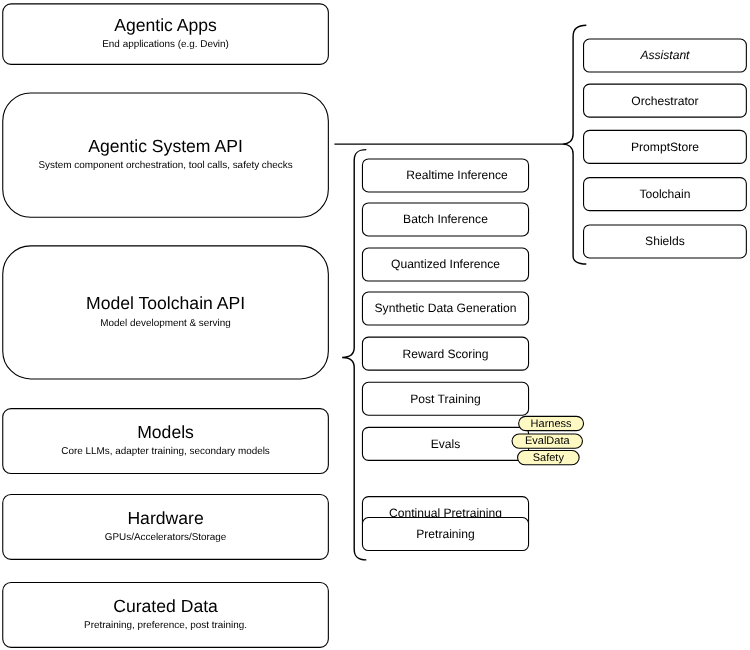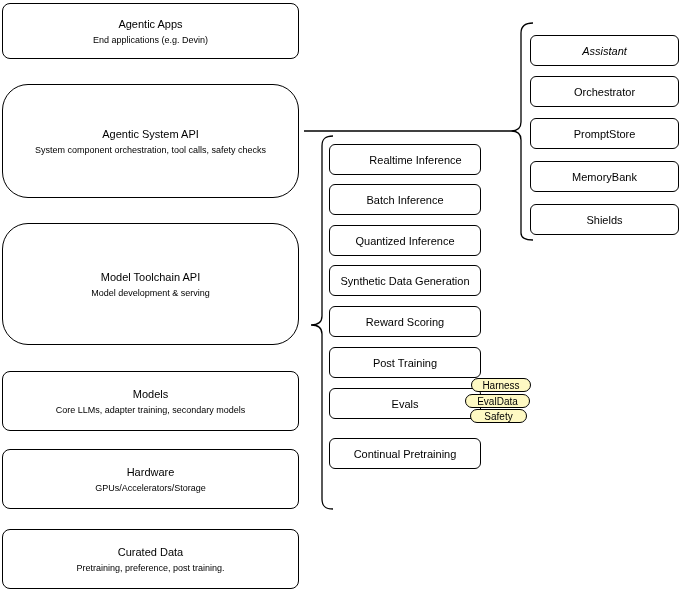--- a/index.html
+++ b/index.html
@@ -28,21 +28,21 @@
     box-sizing: border-box;
     border: 1.5px solid #000000;
     background: #ffffff;
     display: flex;
     flex-direction: column;
     align-items: center;
     justify-content: center;
     text-align: center;
   }
   .leftbox { left: 2px; width: 297px; }
-  .leftbox .title { font-size: 11px; line-height: 14px; }
+  .leftbox .title { font-size: 16px; line-height: 14px; }
   .leftbox .subtitle { font-size: 9px; line-height: 11px; margin-top: 4px; }
   .midbox {
     left: 329px; width: 152px; height: 31px;
     border-radius: 6px;
     font-size: 11px;
   }
   .rightbox {
     left: 530px; width: 149px; height: 31px;
     border-radius: 6px;
     font-size: 11px;
@@ -116,22 +116,25 @@
   </div>
   <div class="box midbox" style="top:306px;">
     <span>Reward Scoring</span>
   </div>
   <div class="box midbox" style="top:347px;">
     <span>Post Training</span>
   </div>
   <div class="box midbox" style="top:388px;">
     <span>Evals</span>
   </div>
-  <div class="box midbox" style="top:438px;justify-content:center;">
+  <div class="box midbox" style="top:451px;justify-content:center;">
     <span>Continual Pretraining</span>
+  </div>
+  <div class="box midbox" style="top:470px;">
+    <span>Pretraining</span>
   </div>
 
   <div class="pill" style="left:471px; top:378px; width:60px; height:14px;">
     <span>Harness</span>
   </div>
   <div class="pill" style="left:465px; top:394px; width:65px; height:14px;">
     <span>EvalData</span>
   </div>
   <div class="pill" style="left:470px; top:409px; width:57px; height:14px;">
     <span>Safety</span>
@@ -140,19 +143,19 @@
   <div class="box rightbox" style="top:35px;font-style:italic;">
     <span>Assistant</span>
   </div>
   <div class="box rightbox" style="top:76px;">
     <span>Orchestrator</span>
   </div>
   <div class="box rightbox" style="top:118px;">
     <span>PromptStore</span>
   </div>
   <div class="box rightbox" style="top:161px;">
-    <span>MemoryBank</span>
+    <span>Toolchain</span>
   </div>
   <div class="box rightbox" style="top:204px;">
     <span>Shields</span>
   </div>
 
 </div>
 
 </body></html>

